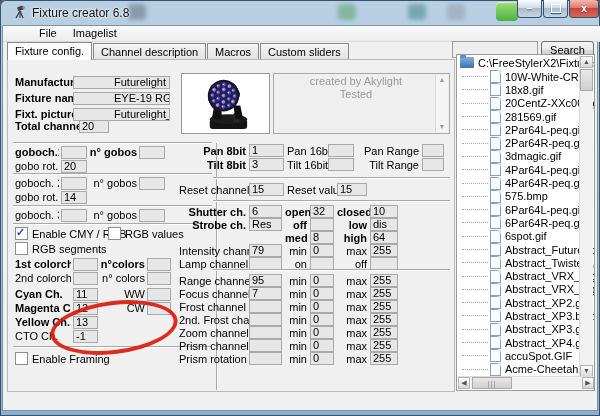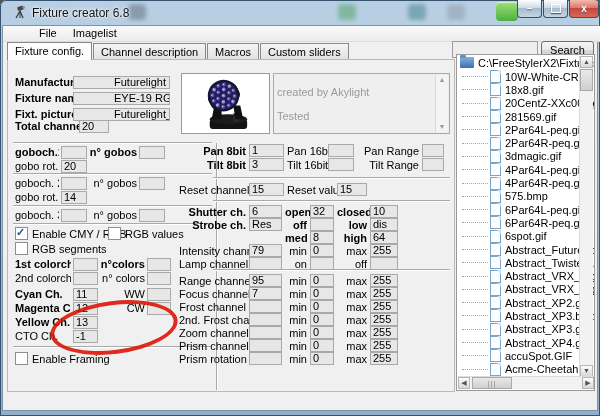--- a/index.html
+++ b/index.html
@@ -44,21 +44,21 @@
   .ident-row{position:absolute;left:7px;height:14px;display:flex;align-items:center;}
   .ident-row .lbl{width:58px;font-weight:bold;}
   .ident-row .fld{width:97px;padding-left:40px;}
   .total-row{position:absolute;left:7px;top:59px;height:14px;display:flex;align-items:center;}
   .total-row .lbl{width:64px;font-weight:bold;}
   .total-row .fld{width:30px;}
   
   .pic{position:absolute;left:173px;top:13px;width:89px;height:61px;background:#fff;border:1px solid #9a9a9a;box-sizing:border-box;}
   .info{position:absolute;left:265px;top:13px;width:177px;height:61px;background:#efefef;border:1px solid #a9a9a9;
         box-sizing:border-box;color:#9a9a9a;line-height:13px;padding:1px 14px 1px 3px;}
-  .info .c{margin-top:11px;}
+  .info .c{text-align:center;}
   .info-sb{position:absolute;right:1px;top:1px;width:12px;height:57px;background:#f4f4f4;border-left:1px solid #d9d9d9;}
   .sb-arr{position:absolute;left:0;width:12px;height:10px;color:#9a9a9a;font-size:7px;text-align:center;line-height:10px;}
   
   .grow{position:absolute;left:7px;display:grid;grid-template-columns:44px 26px 48px 26px;column-gap:2px;height:14px;align-items:center;}
   .crow{position:absolute;left:7px;display:grid;grid-template-columns:56px 25px 45px 24px;column-gap:2px;height:14px;align-items:center;}
   .prow{position:absolute;left:171px;display:grid;grid-template-columns:67px 35px 38px 26px 62px 22px;column-gap:3px;height:13px;align-items:center;}
   .rrow{position:absolute;left:171px;display:grid;grid-template-columns:67px 35px 47px 30px;column-gap:3px;height:13px;align-items:center;}
   .chrow{position:absolute;left:171px;display:grid;grid-template-columns:67px 33px 22px 24px 30px 28px;column-gap:3px;height:13px;align-items:center;}
   .r-lbl{text-align:right;white-space:nowrap;overflow:visible;}
   .b-all .lbl,.b-all .r-lbl{font-weight:bold;}

